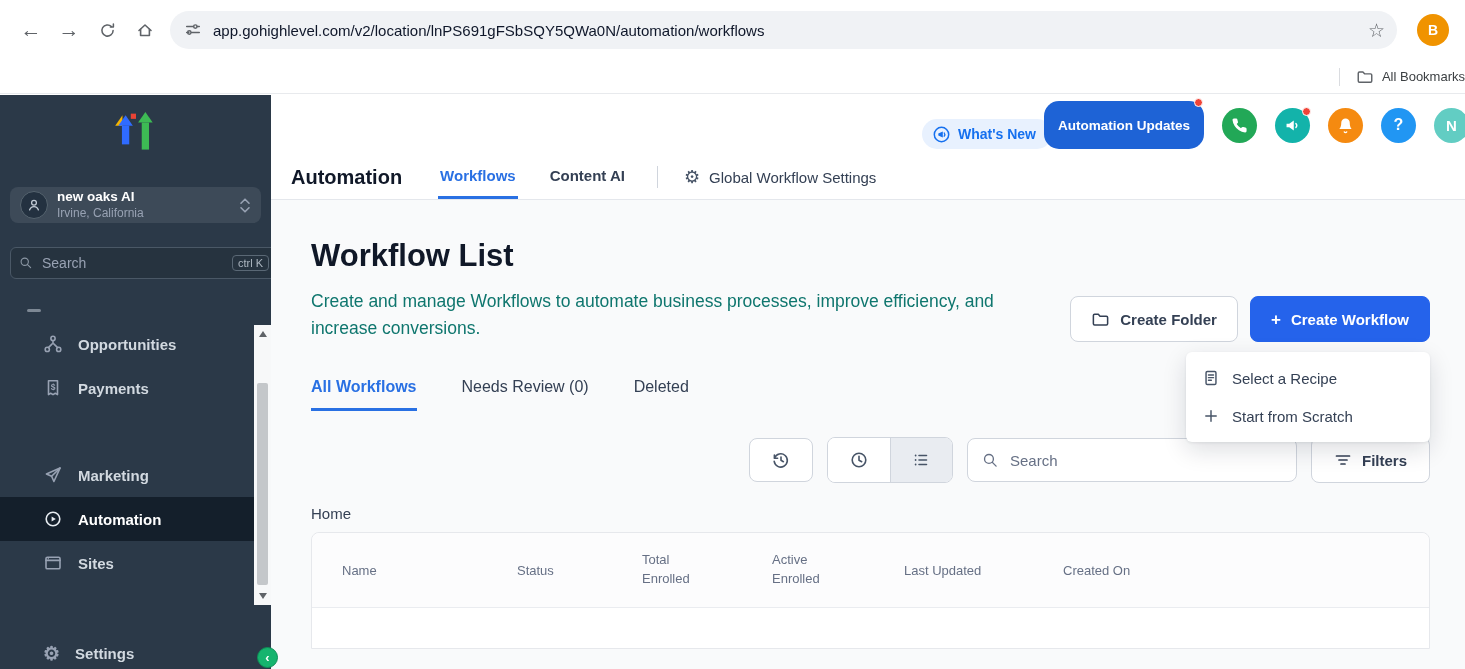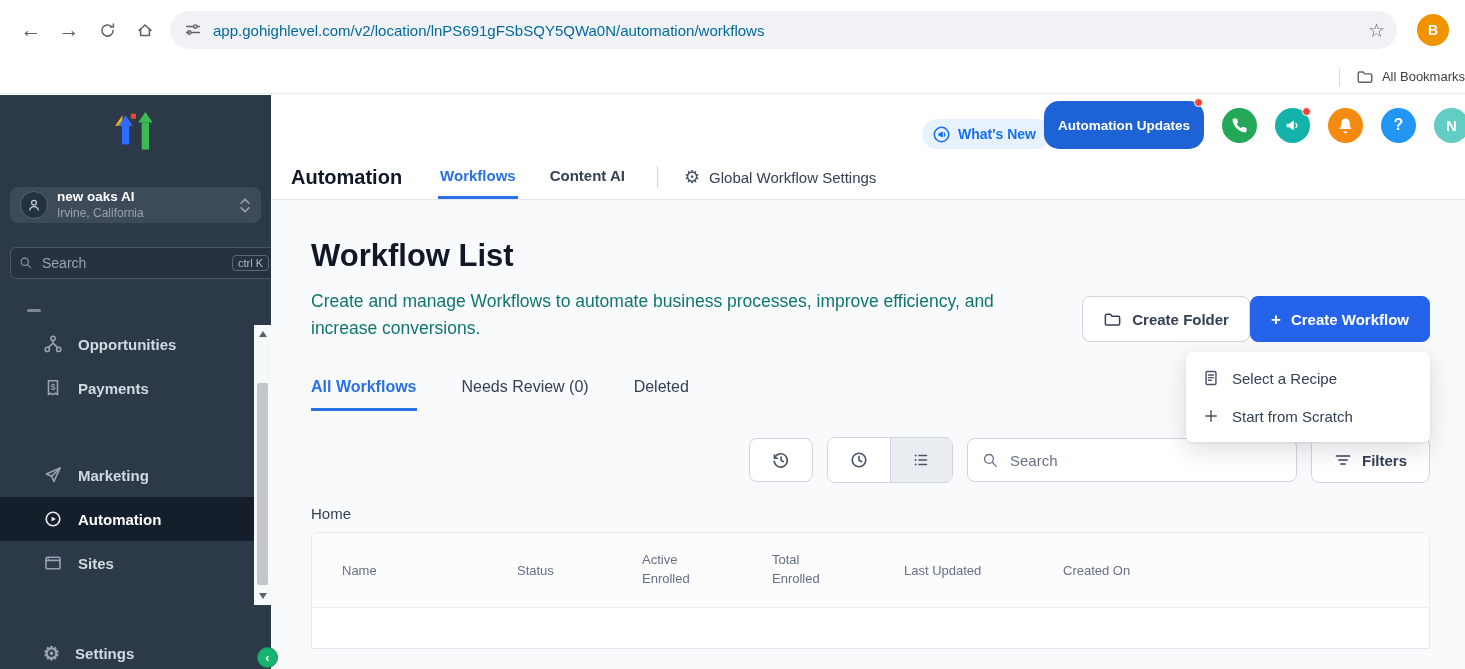--- a/index.html
+++ b/index.html
@@ -6,21 +6,21 @@
   body { margin: 0; font-family: "Liberation Sans", sans-serif; }
   .screen { width: 1465px; height: 669px; position: relative; overflow: hidden; background: #fff; }
 
   
   .chrome { height: 95px; background: #fff; }
   .nav-row { height: 60px; display: flex; align-items: center; padding: 0 16px 0 12px; }
   .chrome-btn { width: 38px; height: 38px; border-radius: 50%; display: flex; align-items: center; justify-content: center;
                 color: #5f6368; font-size: 21px; flex-shrink: 0; cursor: pointer; }
   .omnibox { flex: 1; height: 38px; background: #f0f2f5; border-radius: 19px; display: flex; align-items: center;
              gap: 11px; padding: 0 12px 0 14px; margin: 0 10px 0 6px; }
-  .omnibox .url { flex: 1; font-size: 15px; color: #0369a1; white-space: nowrap; overflow: hidden; }
+  .omnibox .url { flex: 1; font-size: 15px; color: #0f172a; white-space: nowrap; overflow: hidden; }
   .star { font-size: 19px; color: #5f6368; }
   .profile-avatar { width: 32px; height: 32px; border-radius: 50%; background: #f09300; color: #fff; font-size: 14px;
                     font-weight: bold; display: flex; align-items: center; justify-content: center; margin-left: 10px; }
   .bookmark-row { height: 34px; border-bottom: 1px solid #e8eaed; display: flex; align-items: center; justify-content: flex-end; }
   .bm-divider { width: 1px; height: 18px; background: #dadce0; margin-right: 16px; }
   .bm-item { display: flex; align-items: center; gap: 8px; font-size: 13px; color: #3c4043; white-space: nowrap; }
 
   
   .app { display: flex; height: 574px; }
 
@@ -89,21 +89,21 @@
           border-bottom: 3px solid transparent; padding: 0 2px; margin-right: 30px; cursor: pointer; }
   .htab.active { color: #2970e3; border-bottom-color: #2970e3; }
   .hdr-divider { width: 1px; height: 22px; background: #d0d5dd; margin-right: 26px; }
   .gws { display: flex; align-items: center; gap: 9px; font-size: 15px; color: #344054; cursor: pointer; }
   .gws .gear-glyph { color: #475467; font-size: 18px; }
 
   .content { flex: 1; background: #f9fafb; padding: 38px 35px 0 40px; position: relative; overflow: hidden; }
   .head-flex { display: flex; justify-content: space-between; align-items: flex-end; }
   .wl-title { font-size: 31px; font-weight: 600; color: #101828; margin: 0 0 14px 0; }
   .wl-sub { font-size: 17.5px; color: #0f766e; line-height: 1.55; max-width: 700px; margin: 0; }
-  .actions { display: flex; position: relative; margin-top: 12px; flex-shrink: 0; }
+  .actions { display: flex; gap: 12px; position: relative; margin-top: 12px; flex-shrink: 0; }
   .btn { display: flex; align-items: center; gap: 10px; border-radius: 8px; font-size: 15px; font-weight: 600; cursor: pointer; }
   .btn-outline { height: 46px; padding: 0 20px; background: #fff; border: 1px solid #d0d5dd; color: #344054; }
   .btn-primary { height: 46px; padding: 0 20px; background: #2563eb; border: 1px solid #2563eb; color: #fff; }
   .plus-glyph { font-size: 17px; font-weight: 600; line-height: 1; }
   .dropdown { position: absolute; top: 56px; right: 0; width: 244px; background: #fff; border-radius: 6px;
               box-shadow: 0 8px 24px rgba(16,24,40,.14), 0 1px 3px rgba(16,24,40,.08); padding: 7px 0; z-index: 10; }
   .menu-item { display: flex; align-items: center; gap: 12px; padding: 10px 16px; font-size: 15px; color: #344054; cursor: pointer; }
   .menu-item .mi-ic { color: #475467; display: flex; }
 
   .page-tabs { display: flex; gap: 45px; margin-top: 36px; }
@@ -451,22 +451,22 @@
             <span>Filters</span>
           </div>
         </div>
 
         <div class="breadcrumb">Home</div>
 
         <div class="table-card">
           <div class="table-head">
             <div>Name</div>
             <div>Status</div>
+            <div class="col-narrow"><span>Total Enrolled</span></div>
             <div class="col-narrow"><span>Active Enrolled</span></div>
-            <div class="col-narrow"><span>Total Enrolled</span></div>
             <div>Last Updated</div>
             <div>Created On</div>
           </div>
           <div class="table-body-row"></div>
         </div>
       </div>
     </main>
   </div>
 </div>
 

